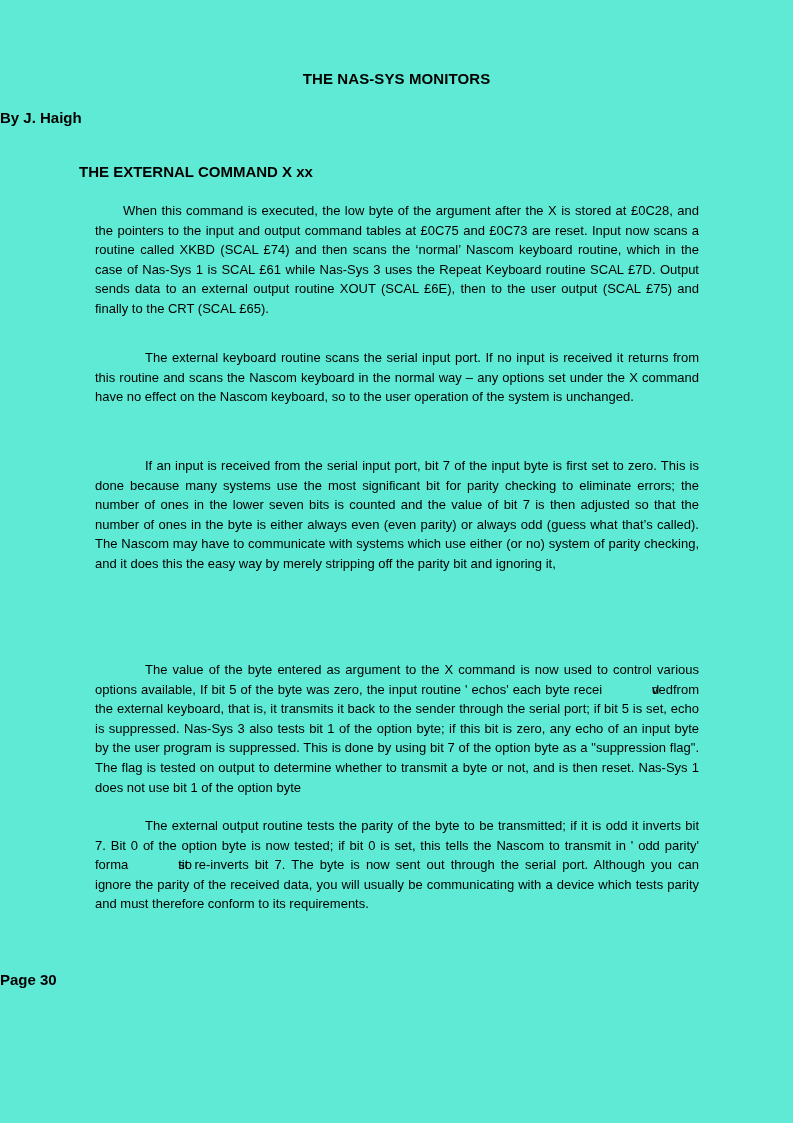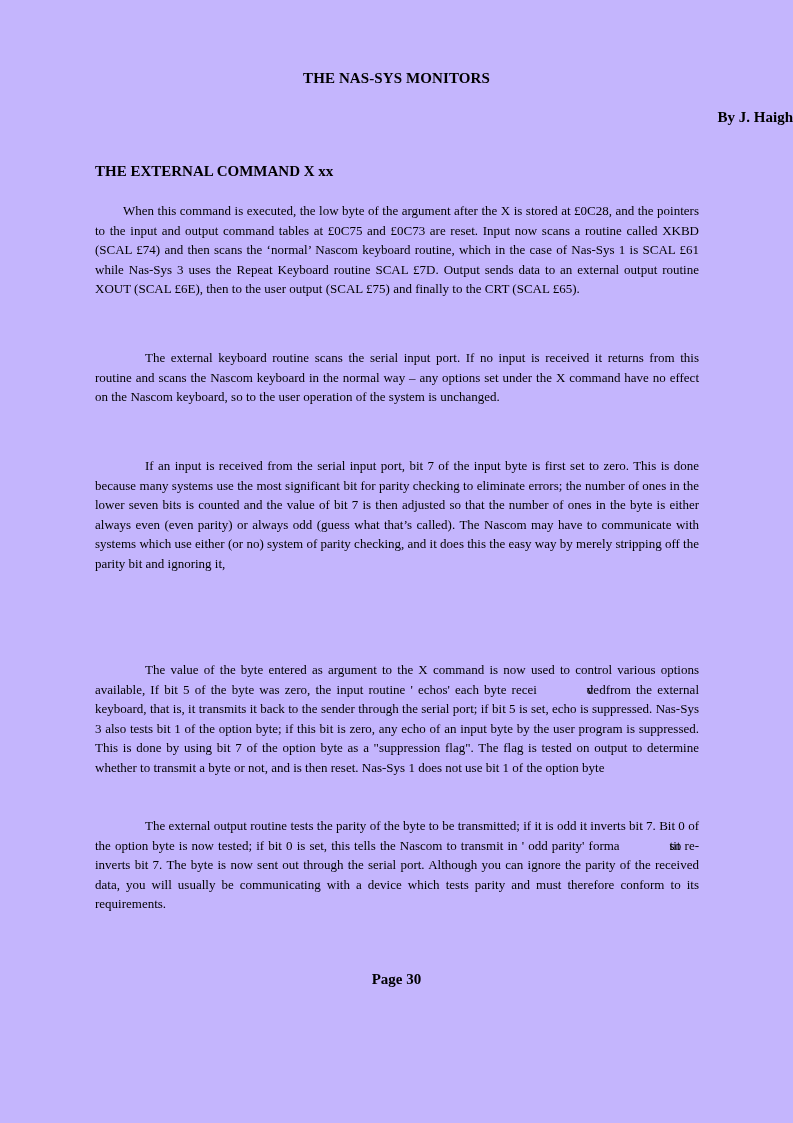--- a/index.html
+++ b/index.html
@@ -4,50 +4,50 @@
 <style>
   html, body {
     margin: 0;
     padding: 0;
     background: #ffffff;
   }
   .page {
     position: relative;
     width: 793px;
     height: 1123px;
-    background: #c4b5fd;
+    background: #5eead4;
     margin: 0 auto;
     overflow: hidden;
-    font-family: Liberation Serif, serif;
+    font-family: Liberation Sans, sans-serif;
     color: #000000;
     -webkit-font-smoothing: none;
   }
   .doc-title {
     position: absolute;
     top: 70px;
     left: 0;
     width: 793px;
     text-align: center;
     font-size: 15px;
     font-weight: bold;
     letter-spacing: 0.1px;
   }
   .doc-author {
     position: absolute;
     top: 109px;
     left: 0;
     width: 793px;
-    text-align: right;
+    text-align: left;
     font-size: 15px;
     font-weight: bold;
   }
   .section-heading {
     position: absolute;
     top: 163px;
-    left: 95px;
+    left: 79px;
     font-size: 15px;
     font-weight: bold;
   }
   .body-block {
     position: absolute;
     left: 95px;
     width: 604px;
     font-size: 13px;
     line-height: 19.6px;
     text-align: justify;
@@ -74,21 +74,20 @@
     position: absolute;
     left: 0;
     top: 0;
     white-space: nowrap;
   }
   .page-footer {
     position: absolute;
     top: 971px;
     left: 0;
     width: 793px;
-    text-align: center;
     font-size: 15px;
     font-weight: bold;
   }
 </style>
 </head>
 <body>
 
 <div class="page">
 
   <div class="doc-title">THE NAS-SYS MONITORS</div>

